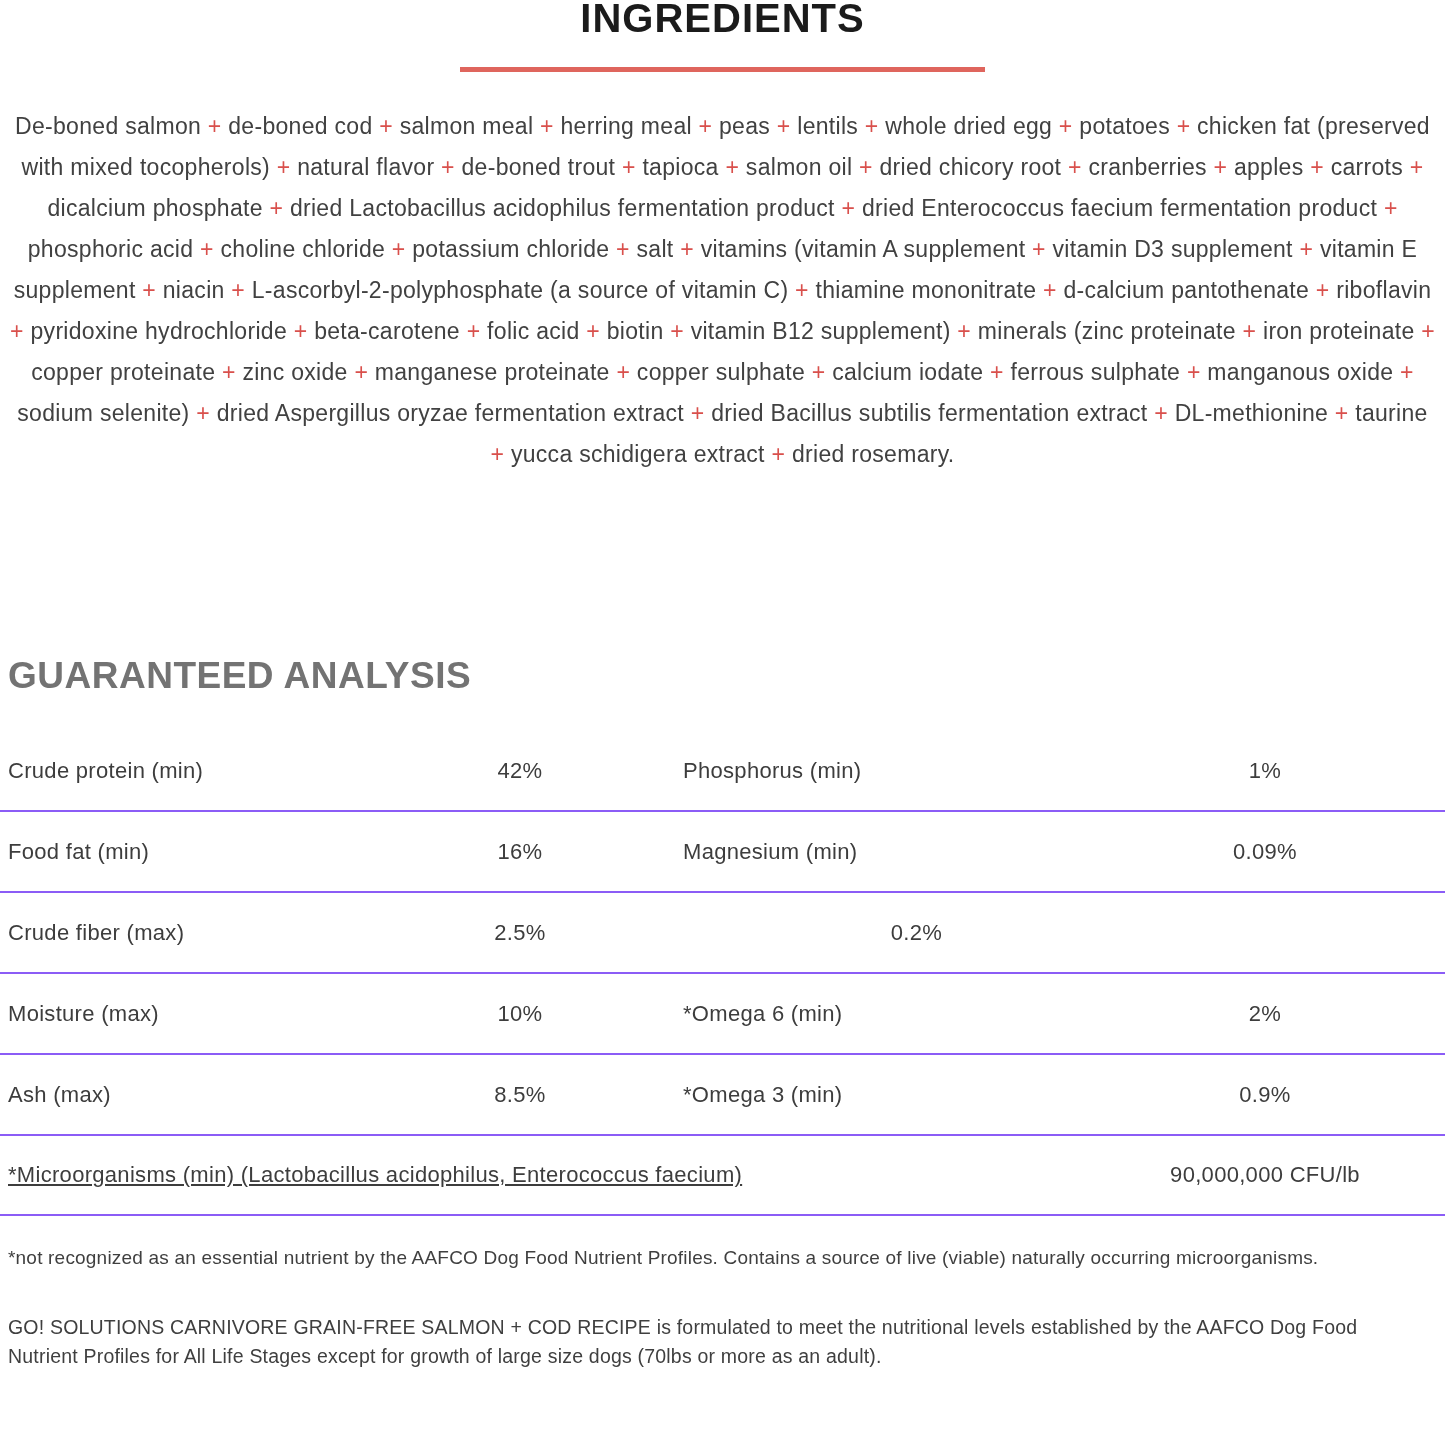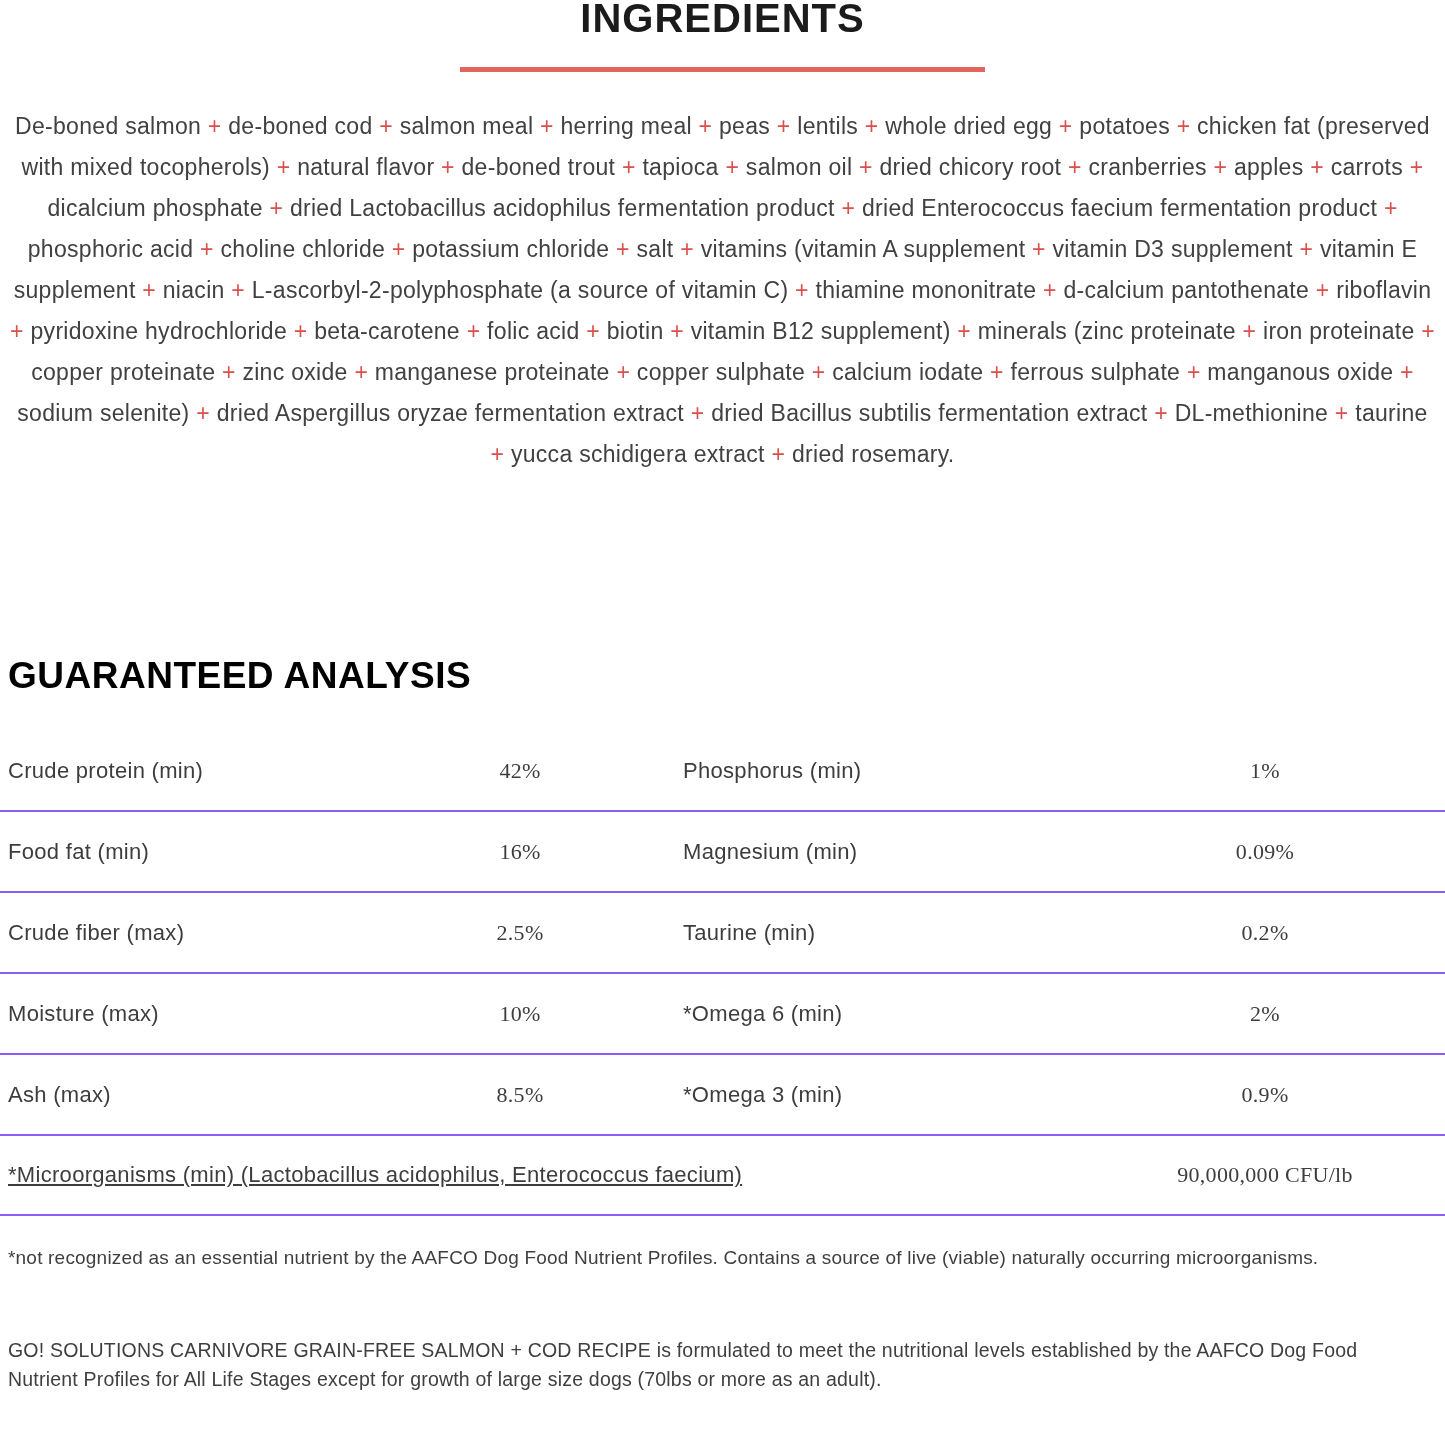--- a/index.html
+++ b/index.html
@@ -16,39 +16,39 @@
     width:525px;height:5px;background:#df655d;margin:27px auto 0 auto;border:none;
   }
   .ing-paragraph{
     margin:34px auto 0 auto;padding:0 8px;max-width:1425px;
     text-align:center;font-size:23px;line-height:41px;letter-spacing:0.3px;color:#414141;
   }
   .ing-paragraph .plus{color:#d9504c;font-weight:500;}
   
   .ga-title{
     margin:182px 0 0 8px;font-size:37px;font-weight:800;letter-spacing:0.5px;
-    color:#000000;line-height:38px;
+    color:#737373;line-height:38px;
   }
   .ga-table{margin-top:36px;}
   .ga-row{
     display:grid;grid-template-columns:447px 130px 98px 467px 230px 1fr;
     align-items:center;height:79px;border-bottom:2px solid #8b5cf6;
     padding-left:8px;font-size:22px;letter-spacing:0.3px;color:#3d3d3d;
   }
-  .ga-row .val{text-align:center;font-family:Liberation Serif, serif;}
+  .ga-row .val{text-align:center;}
   .ga-row.full{height:78px;}
   .ga-row.full .lbl{grid-column:1 / 5;text-decoration:underline;}
   .ga-row.full .val{grid-column:5;}
   
   .footnote{
     margin:30px 0 0 8px;font-size:19px;letter-spacing:0.2px;color:#3f3f3f;line-height:24px;
     padding-right:42px;
   }
   .statement{
-    margin:66px 0 0 8px;font-size:19.5px;letter-spacing:0.2px;color:#3f3f3f;
+    margin:43px 0 0 8px;font-size:19.5px;letter-spacing:0.2px;color:#3f3f3f;
     line-height:29px;max-width:1400px;
   }
 </style>
 </head>
 <body>
 
 <section>
   <h1 class="ing-title">INGREDIENTS</h1>
   <div class="title-rule"></div>
   <p class="ing-paragraph"><span>De-boned salmon</span><span class="plus"> + </span><span>de-boned cod</span><span class="plus"> + </span><span>salmon meal</span><span class="plus"> + </span><span>herring meal</span><span class="plus"> + </span><span>peas</span><span class="plus"> + </span><span>lentils</span><span class="plus"> + </span><span>whole dried egg</span><span class="plus"> + </span><span>potatoes</span><span class="plus"> + </span><span>chicken fat (preserved with mixed tocopherols)</span><span class="plus"> + </span><span>natural flavor</span><span class="plus"> + </span><span>de-boned trout</span><span class="plus"> + </span><span>tapioca</span><span class="plus"> + </span><span>salmon oil</span><span class="plus"> + </span><span>dried chicory root</span><span class="plus"> + </span><span>cranberries</span><span class="plus"> + </span><span>apples</span><span class="plus"> + </span><span>carrots</span><span class="plus"> + </span><span>dicalcium phosphate</span><span class="plus"> + </span><span>dried Lactobacillus acidophilus fermentation product</span><span class="plus"> + </span><span>dried Enterococcus faecium fermentation product</span><span class="plus"> + </span><span>phosphoric acid</span><span class="plus"> + </span><span>choline chloride</span><span class="plus"> + </span><span>potassium chloride</span><span class="plus"> + </span><span>salt</span><span class="plus"> + </span><span>vitamins (vitamin A supplement</span><span class="plus"> + </span><span>vitamin D3 supplement</span><span class="plus"> + </span><span>vitamin E supplement</span><span class="plus"> + </span><span>niacin</span><span class="plus"> + </span><span>L-ascorbyl-2-polyphosphate (a source of vitamin C)</span><span class="plus"> + </span><span>thiamine mononitrate</span><span class="plus"> + </span><span>d-calcium pantothenate</span><span class="plus"> + </span><span>riboflavin</span><span class="plus"> + </span><span>pyridoxine hydrochloride</span><span class="plus"> + </span><span>beta-carotene</span><span class="plus"> + </span><span>folic acid</span><span class="plus"> + </span><span>biotin</span><span class="plus"> + </span><span>vitamin B12 supplement)</span><span class="plus"> + </span><span>minerals (zinc proteinate</span><span class="plus"> + </span><span>iron proteinate</span><span class="plus"> + </span><span>copper proteinate</span><span class="plus"> + </span><span>zinc oxide</span><span class="plus"> + </span><span>manganese proteinate</span><span class="plus"> + </span><span>copper sulphate</span><span class="plus"> + </span><span>calcium iodate</span><span class="plus"> + </span><span>ferrous sulphate</span><span class="plus"> + </span><span>manganous oxide</span><span class="plus"> + </span><span>sodium selenite)</span><span class="plus"> + </span><span>dried Aspergillus oryzae fermentation extract</span><span class="plus"> + </span><span>dried Bacillus subtilis fermentation extract</span><span class="plus"> + </span><span>DL-methionine</span><span class="plus"> + </span><span>taurine</span><span class="plus"> + </span><span>yucca schidigera extract</span><span class="plus"> + </span><span>dried rosemary.</span></p>
@@ -70,21 +70,20 @@
           <div class="lbl">Food fat (min)</div>
           <div class="val">16%</div>
           <div class="spacer"></div>
           <div class="lbl">Magnesium (min)</div>
           <div class="val">0.09%</div>
         </div>
         <div class="ga-row">
           <div class="lbl">Crude fiber (max)</div>
           <div class="val">2.5%</div>
           <div class="spacer"></div>
-          <div class="lbl">Taurine (min)</div>
           <div class="val">0.2%</div>
         </div>
         <div class="ga-row">
           <div class="lbl">Moisture (max)</div>
           <div class="val">10%</div>
           <div class="spacer"></div>
           <div class="lbl">*Omega 6 (min)</div>
           <div class="val">2%</div>
         </div>
         <div class="ga-row">

